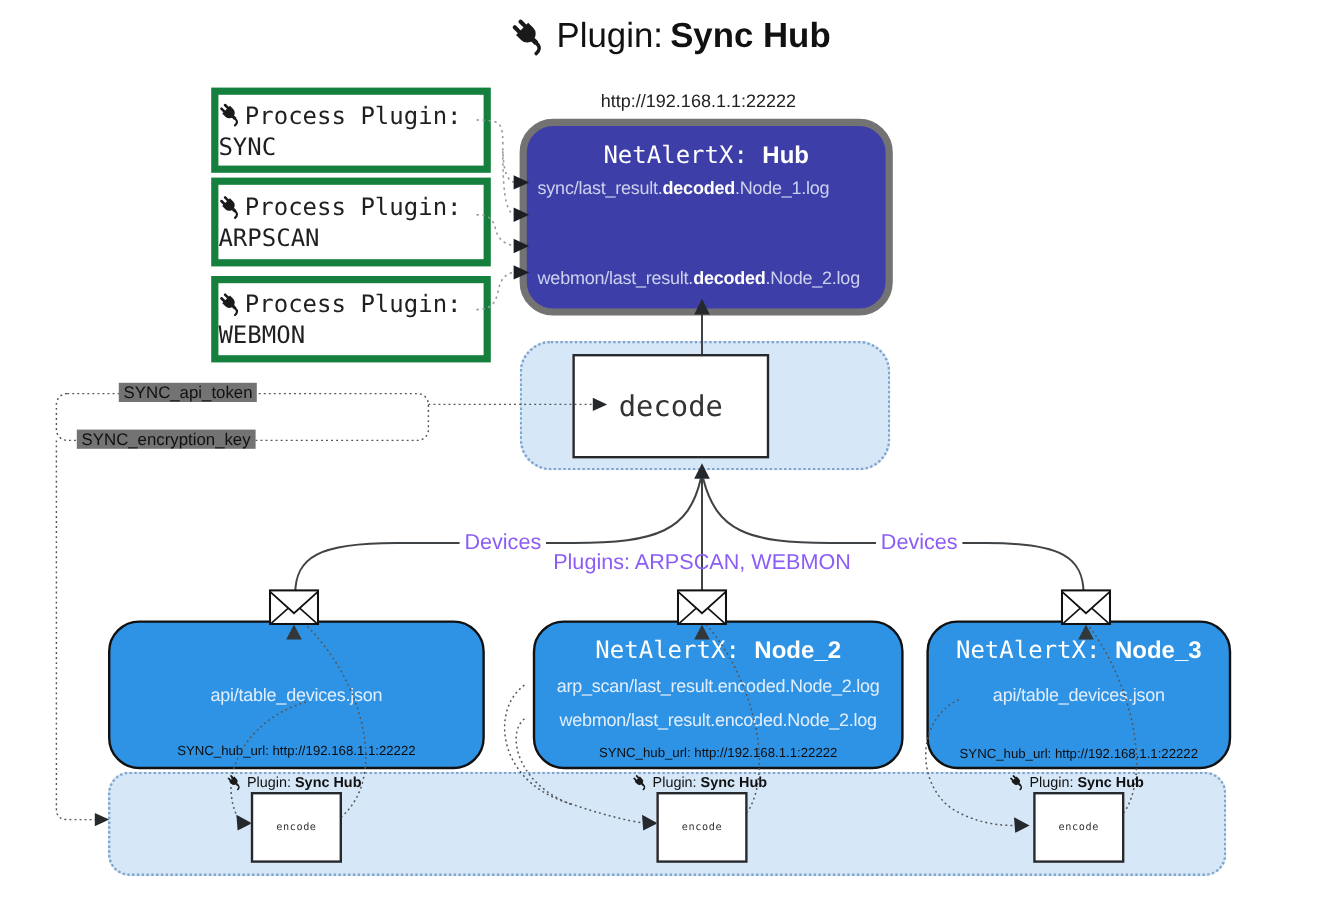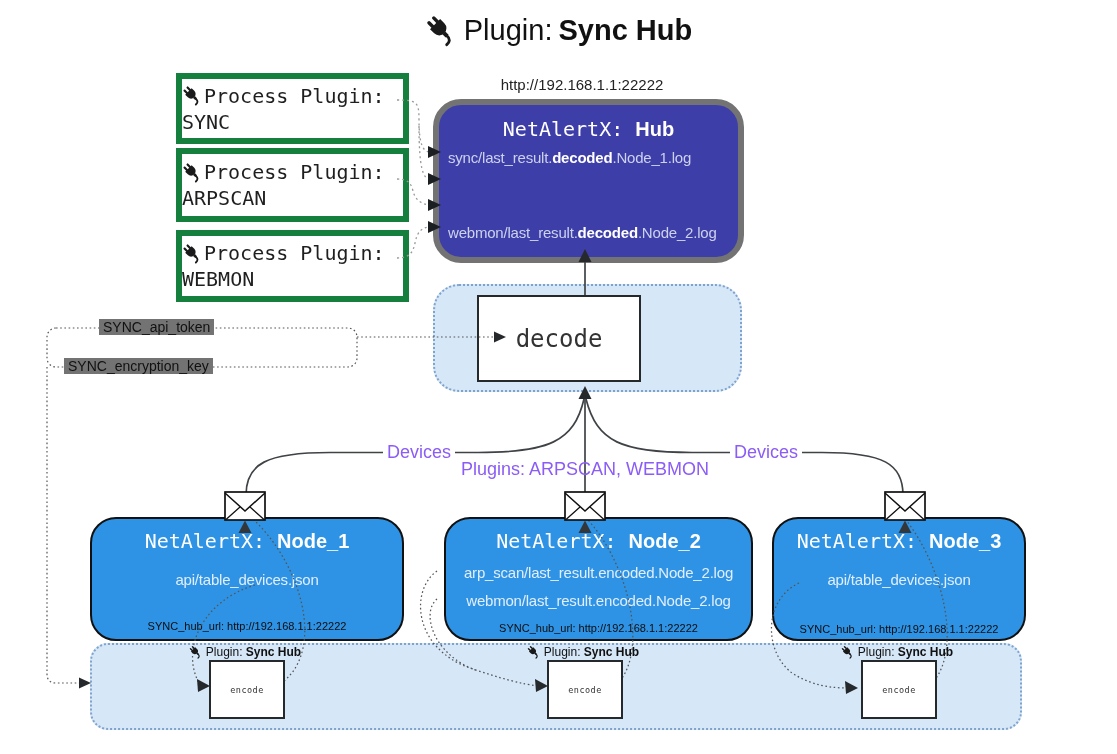--- a/index.html
+++ b/index.html
@@ -107,21 +107,20 @@
 </div>
 
 <div class="abs cfg-label zlabel" style="left:99px;top:319px;">SYNC_api_token</div>
 <div class="abs cfg-label zlabel" style="left:64px;top:358px;">SYNC_encryption_key</div>
 
 <div class="abs edge-label bg zlabel" style="left:419px;top:452px;">Devices</div>
 <div class="abs edge-label zlabel" style="left:585px;top:469px;">Plugins: ARPSCAN, WEBMON</div>
 <div class="abs edge-label bg zlabel" style="left:766px;top:452px;">Devices</div>
 
 <div class="abs node" style="left:90px;top:517px;width:310px;height:120px;">
-  <div class="node-title"><span>NetAlertX: </span><b>Node_1</b></div>
   <div class="node-file" style="top:52px;">api/table_devices.json</div>
   <div class="node-url" style="top:101px;">SYNC_hub_url: http://192.168.1.1:22222</div>
 </div>
 <div class="abs node" style="left:432px;top:517px;width:305px;height:120px;margin-left:12px;">
   <div class="node-title"><span>NetAlertX: </span><b>Node_2</b></div>
   <div class="node-file" style="top:45px;">arp_scan/last_result.encoded.Node_2.log</div>
   <div class="node-file" style="top:73px;">webmon/last_result.encoded.Node_2.log</div>
   <div class="node-url" style="top:103px;">SYNC_hub_url: http://192.168.1.1:22222</div>
 </div>
 <div class="abs node" style="left:772px;top:517px;width:250px;height:120px;">

